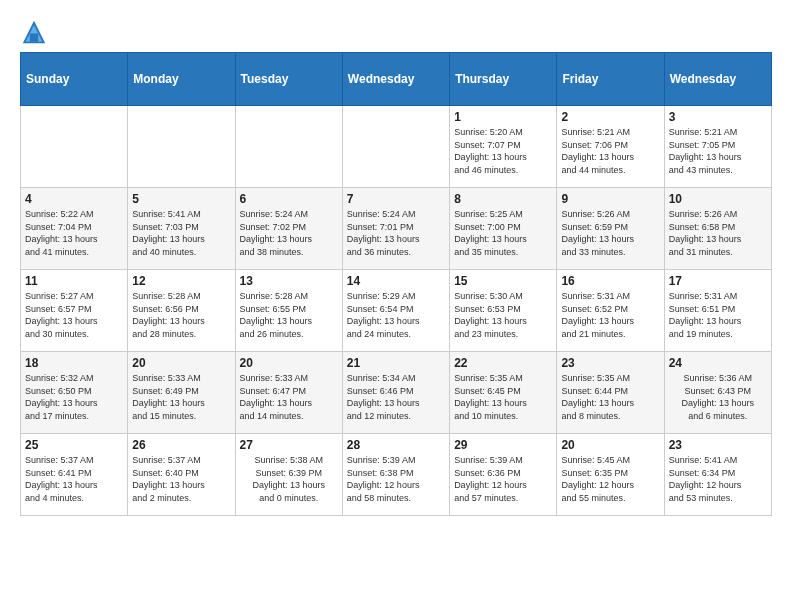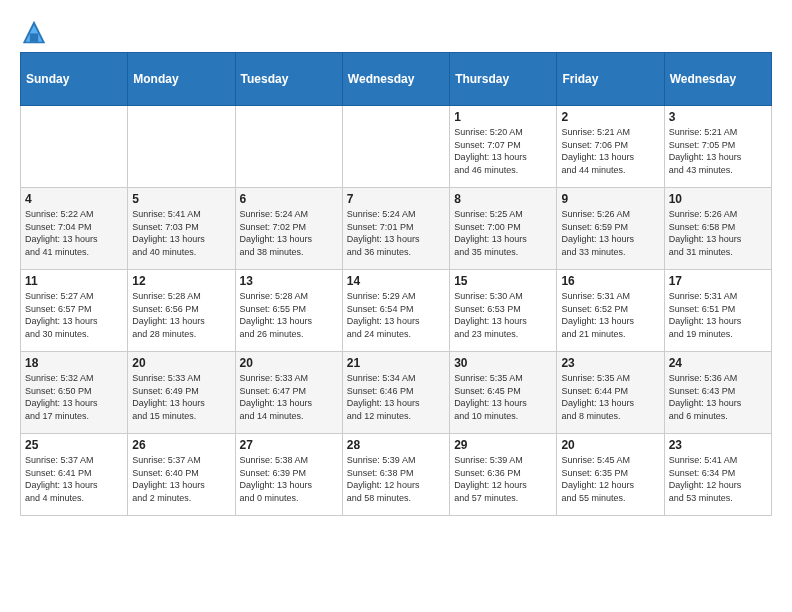--- a/index.html
+++ b/index.html
@@ -279,36 +279,36 @@
 and 14 minutes.</div>
           </td>
           <td>
             <span class="day-num">21</span>
             <div class="cell-info" style="white-space: pre-line;">Sunrise: 5:34 AM
 Sunset: 6:46 PM
 Daylight: 13 hours
 and 12 minutes.</div>
           </td>
           <td>
-            <span class="day-num">30</span>
+            <span class="day-num">22</span>
             <div class="cell-info" style="white-space: pre-line;">Sunrise: 5:35 AM
 Sunset: 6:45 PM
 Daylight: 13 hours
 and 10 minutes.</div>
           </td>
           <td>
             <span class="day-num">23</span>
             <div class="cell-info" style="white-space: pre-line;">Sunrise: 5:35 AM
 Sunset: 6:44 PM
 Daylight: 13 hours
 and 8 minutes.</div>
           </td>
           <td>
             <span class="day-num">24</span>
-            <div class="cell-info" style="white-space: pre-line;">Sunrise: 5:36 AM
+            <div class="cell-info" style="white-space: pre-line; text-align: center;">Sunrise: 5:36 AM
 Sunset: 6:43 PM
 Daylight: 13 hours
 and 6 minutes.</div>
           </td>
         </tr>
         <tr>
           <td>
             <span class="day-num">25</span>
             <div class="cell-info" style="white-space: pre-line;">Sunrise: 5:37 AM
 Sunset: 6:41 PM
@@ -317,21 +317,21 @@
           </td>
           <td>
             <span class="day-num">26</span>
             <div class="cell-info" style="white-space: pre-line;">Sunrise: 5:37 AM
 Sunset: 6:40 PM
 Daylight: 13 hours
 and 2 minutes.</div>
           </td>
           <td>
             <span class="day-num">27</span>
-            <div class="cell-info" style="white-space: pre-line;">Sunrise: 5:38 AM
+            <div class="cell-info" style="white-space: pre-line; text-align: center;">Sunrise: 5:38 AM
 Sunset: 6:39 PM
 Daylight: 13 hours
 and 0 minutes.</div>
           </td>
           <td>
             <span class="day-num">28</span>
             <div class="cell-info" style="white-space: pre-line;">Sunrise: 5:39 AM
 Sunset: 6:38 PM
 Daylight: 12 hours
 and 58 minutes.</div>

